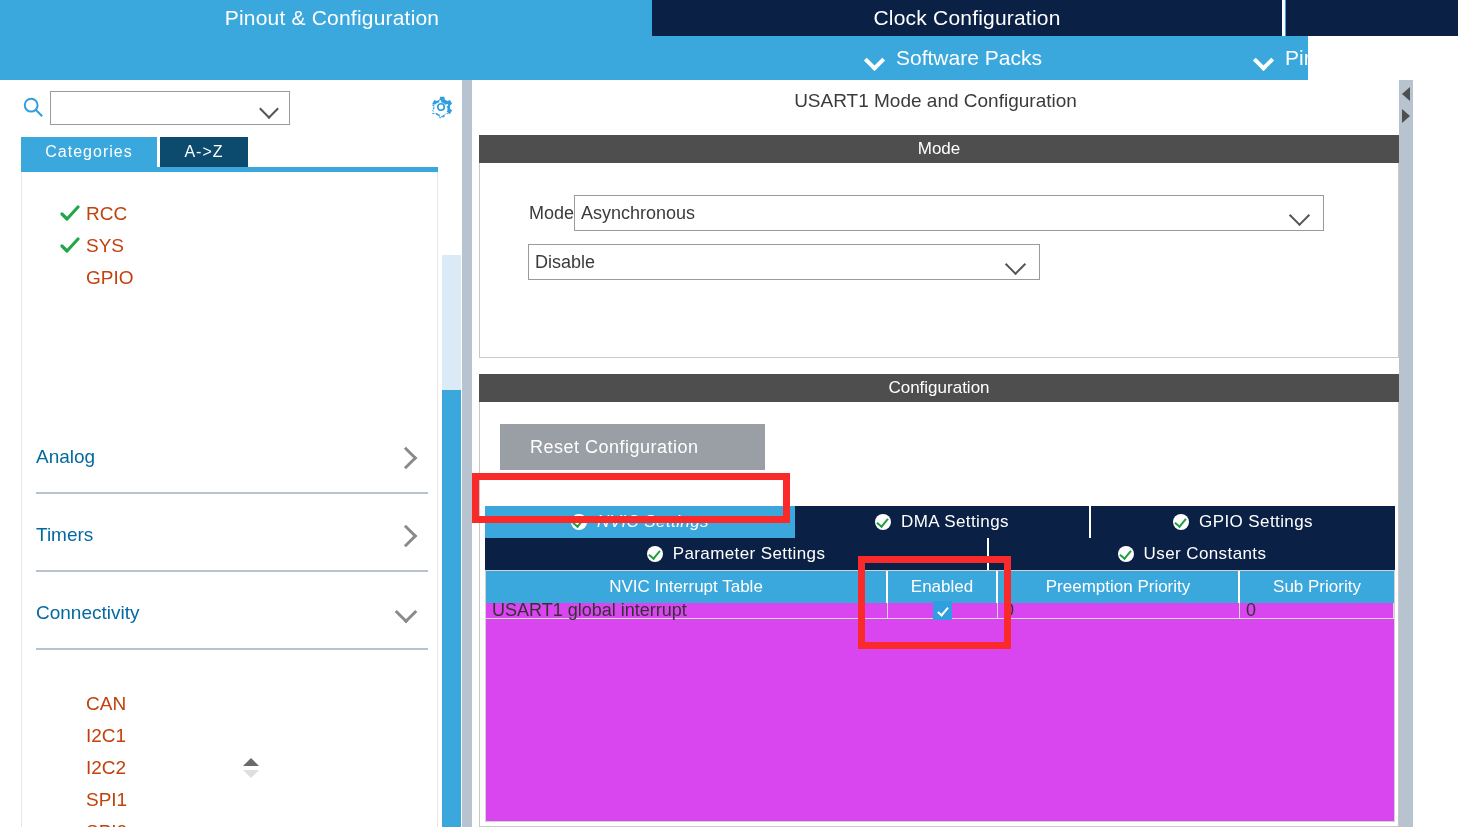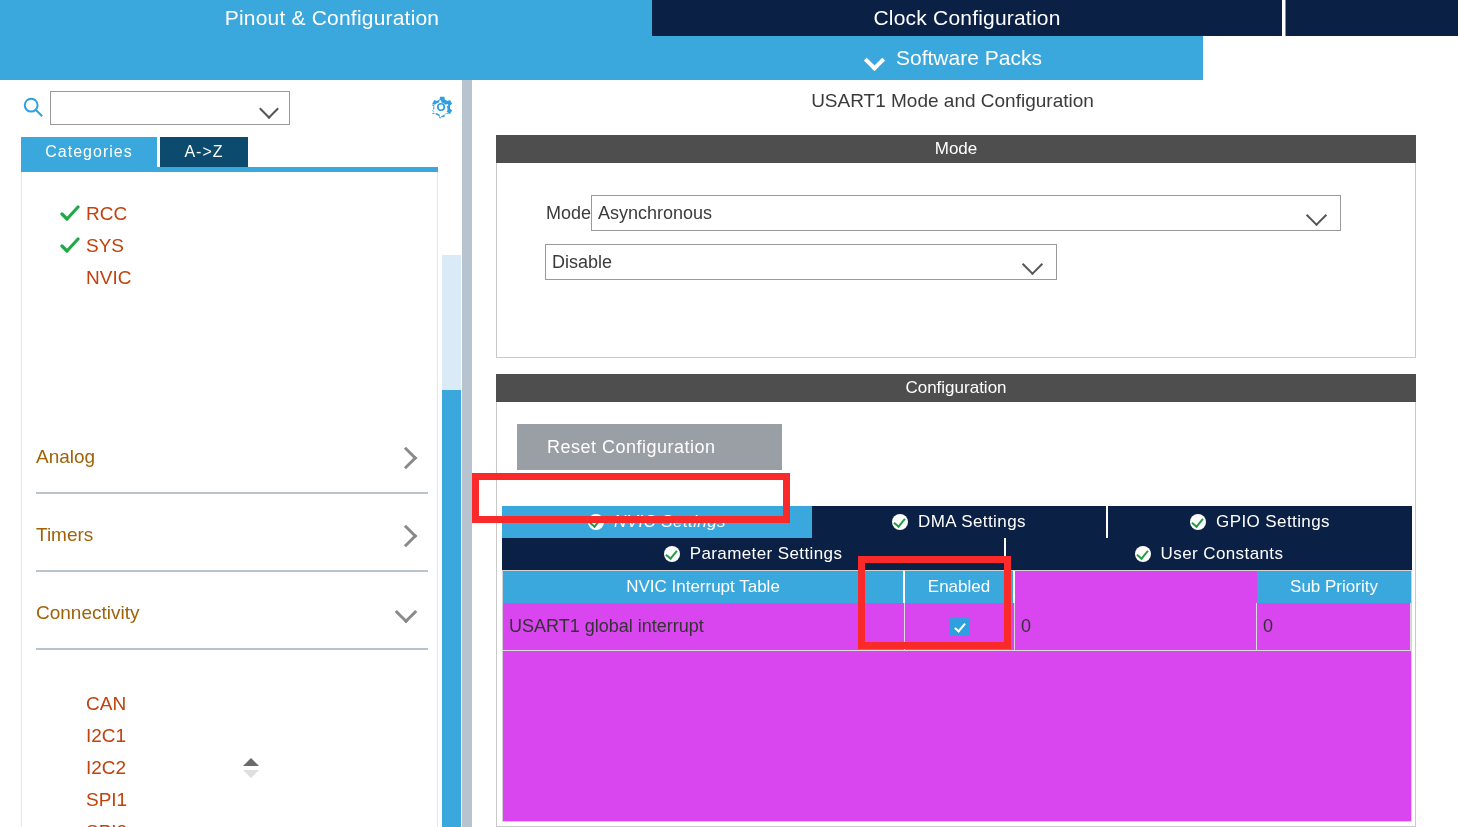--- a/index.html
+++ b/index.html
@@ -24,21 +24,21 @@
   .maintab.active-dark { background: #0b2045; }
   #tab-pinout-config { left: 12px; width: 640px; }
   #tab-clock-config  { left: 652px; width: 630px; }
   #tab-third         { left: 1286px; width: 172px; background: #0b2045; }
   .tabsep {
     position: absolute; top: 0; width: 3px; height: 36px; background: #ffffff;
   }
 
   
   .subbar {
-    position: absolute; left: 0; top: 36px; width: 1203px; height: 44px;
+    position: absolute; left: 0; top: 36px; width: 1308px; height: 44px;
     background: #3aa8dc;
   }
   .subitem {
     position: absolute; top: 0; height: 44px;
     display: flex; align-items: center; gap: 12px;
     color: #ffffff; font-size: 21px;
   }
   #subitem-software-packs { left: 866px; }
   #subitem-pinout         { left: 1255px; }
   .chev-down {
@@ -104,21 +104,21 @@
     display: flex; align-items: center; font-size: 19px; color: #c2410c;
     padding-left: 64px;
   }
   .periph-item .tick {
     position: absolute; left: 38px; top: 6px; width: 20px; height: 20px;
   }
 
   .sec-header {
     position: absolute; left: 14px; width: 392px; height: 72px;
     display: flex; align-items: center;
-    font-size: 19px; color: #a16207;
+    font-size: 19px; color: #0369a1;
     border-bottom: 2px solid #b9c3ce;
   }
   .sec-header .sec-label { flex: 1; }
   .chev-right, .chev-dn {
     width: 20px; height: 20px; position: relative; margin-right: 12px;
   }
   .chev-right::before {
     content: ""; position: absolute; left: 2px; top: 3px;
     width: 13px; height: 13px;
     border-right: 3px solid #8a8a8a; border-top: 3px solid #8a8a8a;
@@ -153,21 +153,20 @@
     position: absolute; left: 1399px; top: 80px; width: 14px; height: 747px;
     background: #b7c4cf;
   }
   #splitter-arrow-left  { position: absolute; left: 1400px; top: 86px;  width: 12px; height: 16px; }
   #splitter-arrow-right { position: absolute; left: 1400px; top: 108px; width: 12px; height: 16px; }
 
   
   #main {
     position: absolute; left: 472px; top: 80px; width: 927px; height: 747px;
     background: #ffffff;
-    margin-left: 17px;
   }
   #panel-title {
     position: absolute; left: 0; top: 0; width: 927px; height: 42px;
     display: flex; align-items: center; justify-content: center;
     font-size: 19px; color: #3b3b3b;
   }
   .band {
     position: absolute; height: 28px; width: 920px; left: 7px;
     background: #4e4e4e; color: #ffffff;
     display: flex; align-items: center; justify-content: center;
@@ -245,21 +244,21 @@
   #nvic-thead { position: absolute; left: 0; top: 0; width: 908px; height: 32px; }
   .th {
     position: absolute; top: 0; height: 32px; background: #3aa8dc;
     color: #ffffff; font-size: 17px;
     display: flex; align-items: center; justify-content: center;
     border-right: 2px solid #ffffff;
   }
   .th:last-child { border-right: 0; }
   #nvic-row { position: absolute; left: 0; top: 32px; width: 908px; height: 32px; }
   .td {
-    position: absolute; top: 0; height: 48px;
+    position: absolute; top: 0; height: 16px;
     font-size: 18px; color: #333;
     display: flex; align-items: center;
     border-right: 1px solid #d9d9d9; border-bottom: 1px solid #d9d9d9;
   }
   .td.center { justify-content: center; }
   .td .cellpad { padding-left: 6px; }
   #nvic-checkbox {
     width: 19px; height: 19px; background: #2f9fe0; position: relative;
     border: 1px solid #2f9fe0;
   }
@@ -339,21 +338,21 @@
         </svg>
         <span>RCC</span>
       </div>
       <div class="periph-item" style="top:58px">
         <svg class="tick" viewBox="0 0 20 20">
           <path d="M2 10 L7 15 L18 3" fill="none" stroke="#21a84a" stroke-width="3.2" stroke-linecap="round" stroke-linejoin="round"></path>
         </svg>
         <span>SYS</span>
       </div>
       <div class="periph-item" style="top:90px">
-        <span>NVIC</span>
+        <span>GPIO</span>
       </div>
 
       <div class="sec-header" style="top:250px">
         <span class="sec-label">Analog</span>
         <span class="chev-right"></span>
       </div>
       <div class="sec-header" style="top:328px">
         <span class="sec-label">Timers</span>
         <span class="chev-right"></span>
       </div>
@@ -460,20 +459,23 @@
       </div>
 
       <div id="nvic-table">
         <div id="nvic-thead">
           <div class="th" style="left:0px;width:402px">
             <span>NVIC Interrupt Table</span>
           </div>
           <div class="th" style="left:402px;width:110px">
             <span>Enabled</span>
           </div>
+          <div class="th" style="left:512px;width:242px">
+            <span>Preemption Priority</span>
+          </div>
           <div class="th" style="left:754px;width:154px">
             <span>Sub Priority</span>
           </div>
         </div>
 
         <div id="nvic-row">
           <div class="td" style="left:0px;width:402px">
             <span class="cellpad">USART1 global interrupt</span>
           </div>
           <div class="td center" style="left:402px;width:110px">

